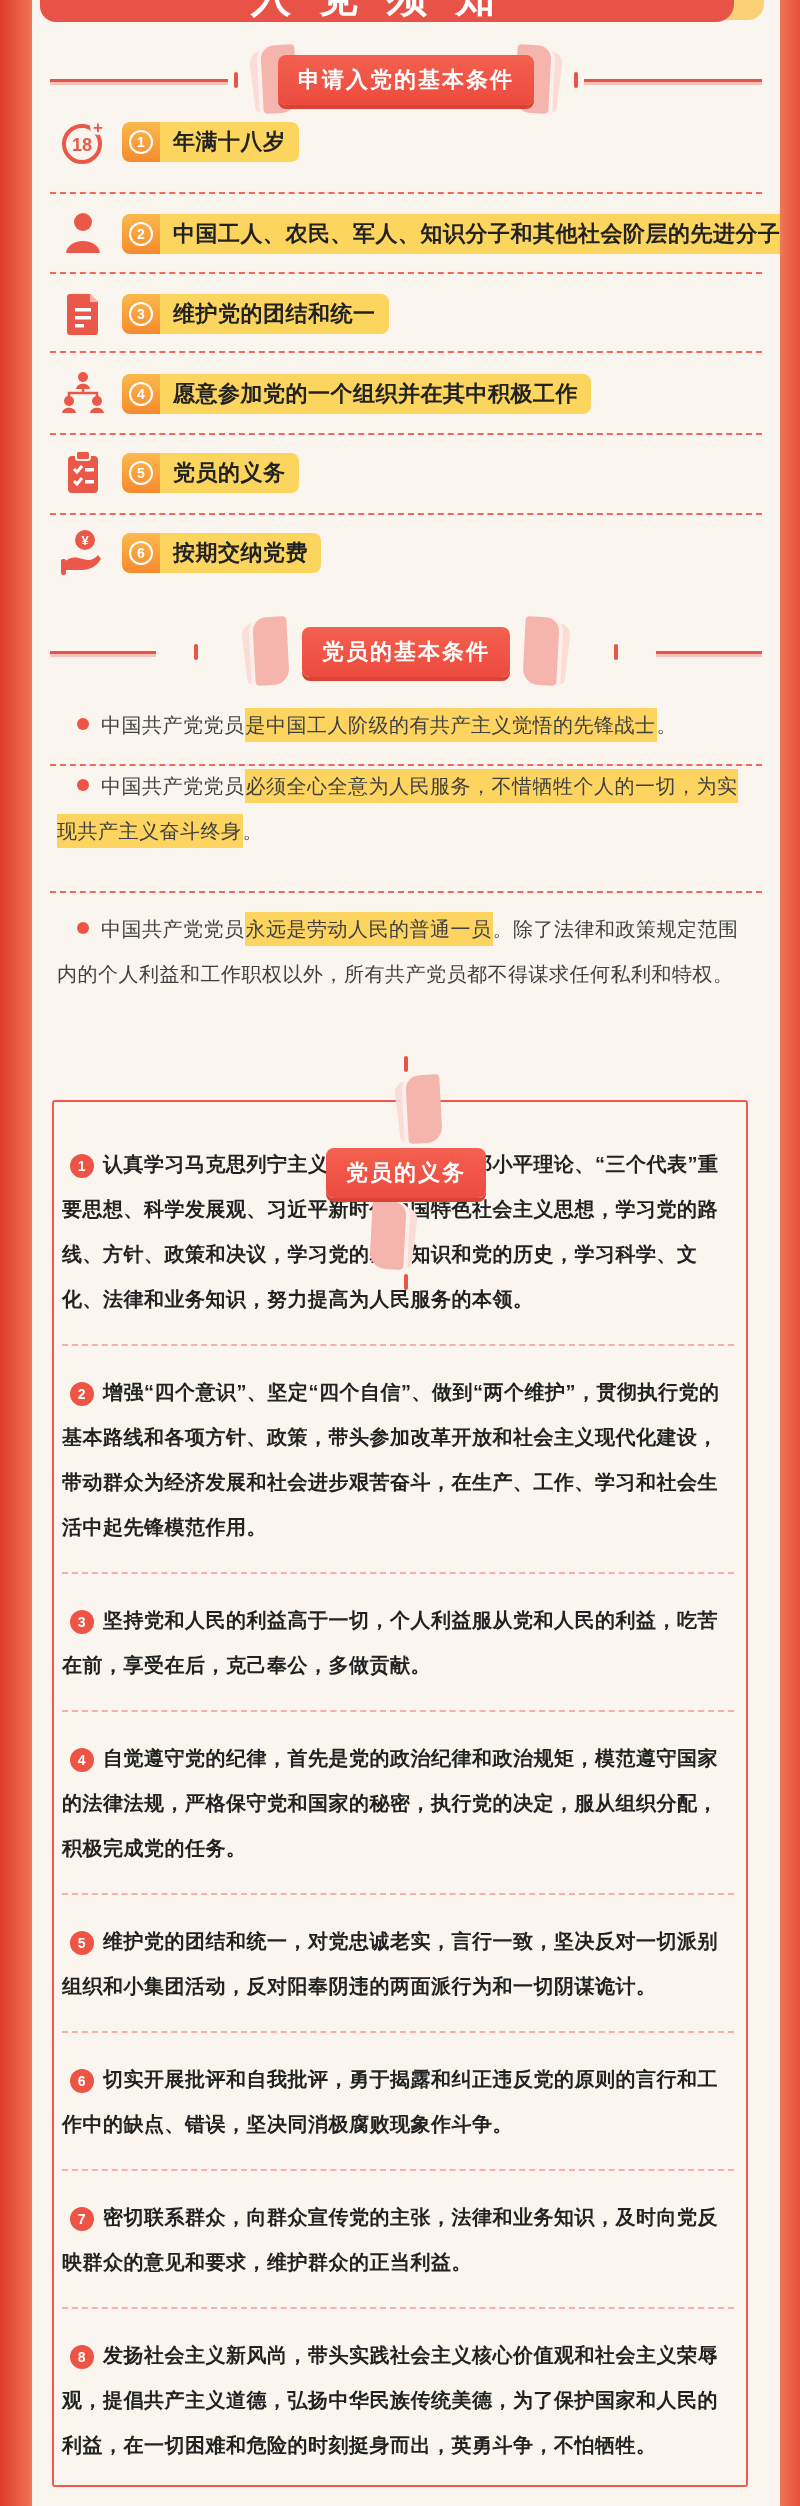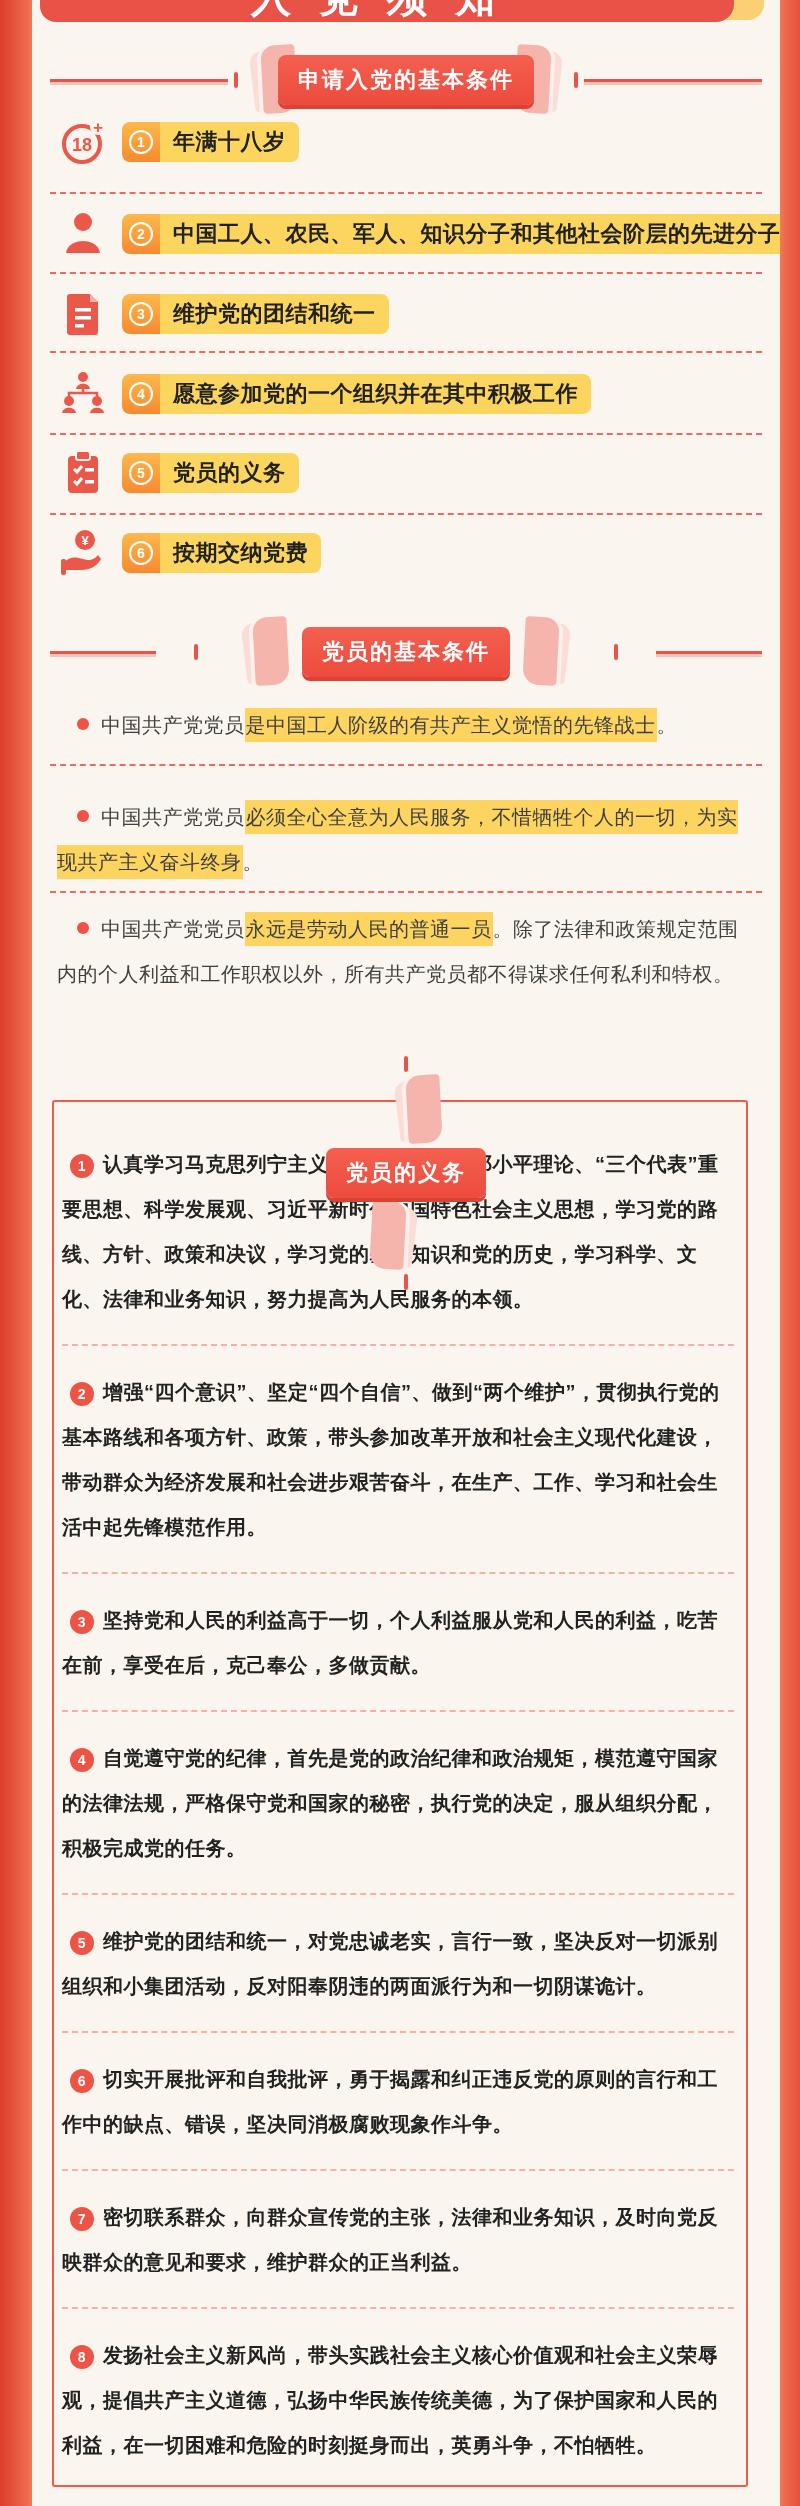--- a/index.html
+++ b/index.html
@@ -214,21 +214,21 @@
       </div>
     <div class="hd-bar"></div>
     <div class="hd-line"></div>
   </div>
 
   <p class="mem" style="top:703px;">
     <span class="dot"></span><span>中国共产党党员</span><span class="hl">是中国工人阶级的有共产主义觉悟的先锋战士</span><span>。</span>
   </p>
   <div class="dash" style="top:764px;"></div>
 
-  <p class="mem" style="top:795px;">
+  <p class="mem" style="top:764px;">
     <span class="dot"></span><span>中国共产党党员</span><span class="hl">必须全心全意为人民服务，不惜牺牲个人的一切，为实现共产主义奋斗终身</span><span>。</span>
   </p>
   <div class="dash" style="top:891px;"></div>
 
   <p class="mem" style="top:907px;">
     <span class="dot"></span><span>中国共产党党员</span><span class="hl">永远是劳动人民的普通一员</span><span>。除了法律和政策规定范围内的个人利益和工作职权以外，所有共产党员都不得谋求任何私利和特权。</span>
   </p>
 
   <div class="duties">
     <p class="duty"><span class="num">1</span><span>认真学习马克思列宁主义、毛泽东思想、邓小平理论、“三个代表”重要思想、科学发展观、习近平新时代中国特色社会主义思想，学习党的路线、方针、政策和决议，学习党的基本知识和党的历史，学习科学、文化、法律和业务知识，努力提高为人民服务的本领。</span></p>

